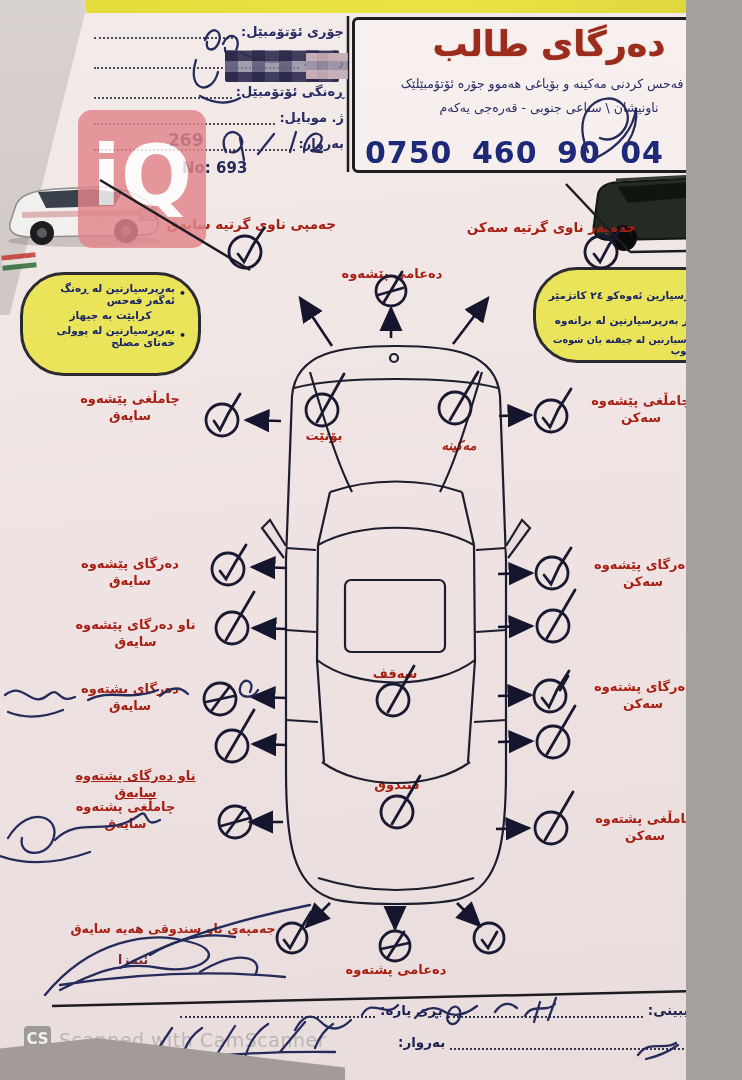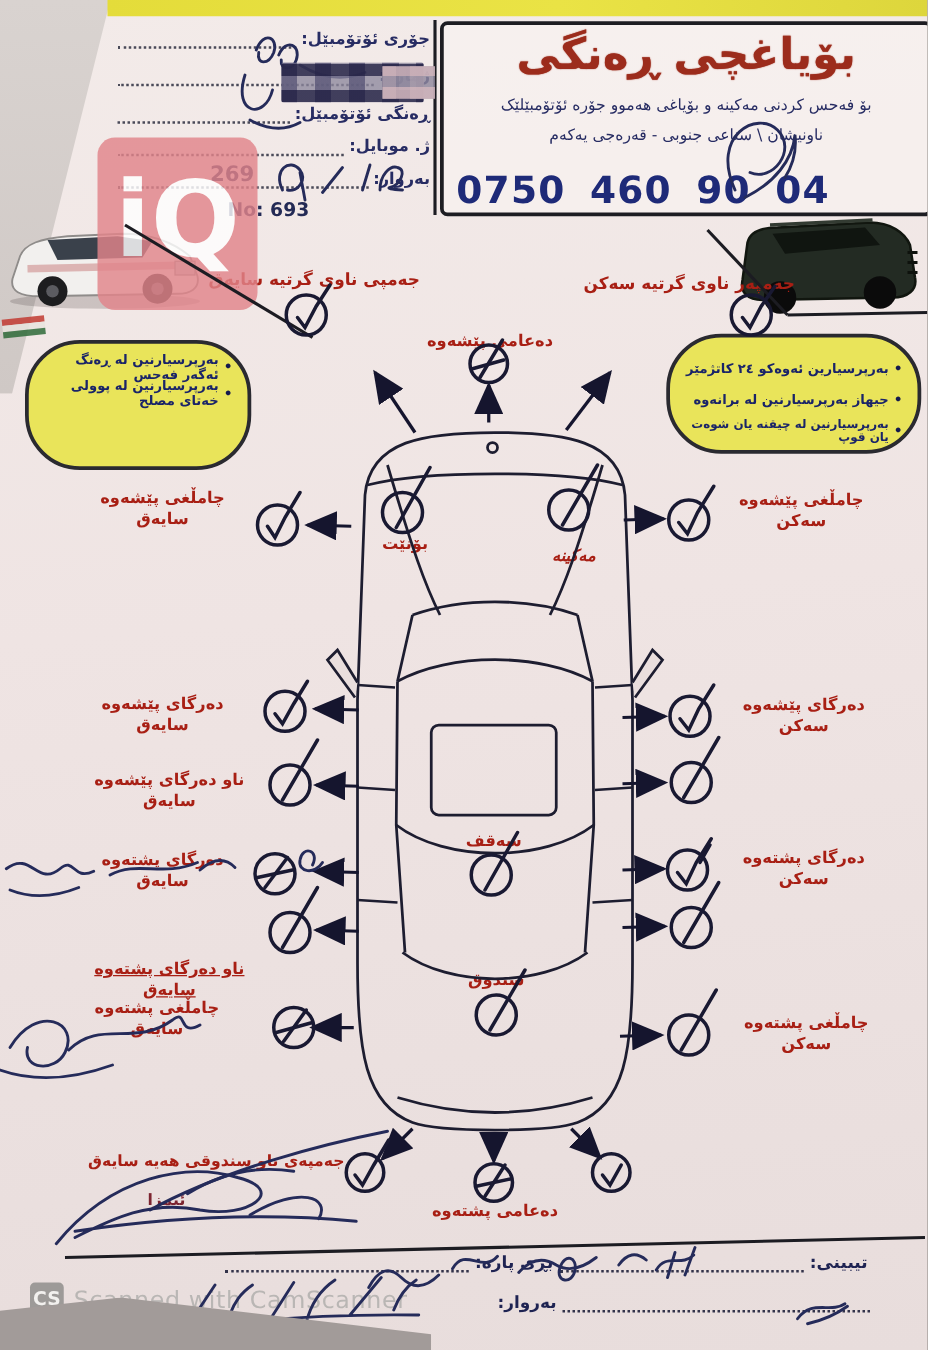--- a/index.html
+++ b/index.html
@@ -1,16 +1,16 @@
 <!DOCTYPE html>
 <html><head>
 <meta charset="utf-8">
 <style>
   html,body{margin:0;padding:0;background:#a6a09d;font-family:"DejaVu Sans",sans-serif;}
-  #paper{position:relative;width:742px;height:1080px;overflow:hidden;
+  #paper{position:relative;width:686px;height:1080px;overflow:hidden;
          background:linear-gradient(175deg,#f3ebe9 0%,#efe4e3 45%,#e8dddc 100%);}
   .abs{position:absolute;}
   
   .corner-tl{left:0;top:0;width:96px;height:315px;background:linear-gradient(#d9d3d0,#cfc8c5);
              clip-path:polygon(0 0,92% 0,10% 100%,0 100%);z-index:1;}
   .corner-bl{left:0;top:1038px;width:345px;height:42px;background:#a29b99;
              clip-path:polygon(0 25%,28% 0,100% 70%,100% 100%,0 100%);z-index:8;}
   .yellow-strip{left:86px;top:0;width:656px;height:13px;background:linear-gradient(90deg,#e4dc3a,#eae345 55%,#ddd63c);z-index:2;}
   
   .field-row{position:absolute;display:flex;direction:rtl;align-items:flex-end;gap:4px;
@@ -84,21 +84,21 @@
   <div class="field-row" style="left:94px;top:136px;width:250px;">
     <span>بەروار:</span>
     <span class="dots"></span>
   </div>
   <div class="printed" style="left:168px;top:130px;font-size:17px;">269</div>
   <div class="printed" style="left:182px;top:159px;font-size:15px;">No: 693</div>
   <div class="mosaic"></div>
   <div class="mosaic2"></div>
 
   <div class="abs biz-box">
-    <div class="biz-title">بۆیاغچی ڕەنگی</div>
+    <div class="biz-title">دەرگای طالب</div>
     <div class="biz-line" style="top:56px;">بۆ فەحس کردنی مەکینە و بۆیاغی هەموو جۆرە ئۆتۆمبێلێک</div>
     <div class="biz-line" style="top:80px;">ناونیشان \ سناعی جنوبی - قەرەجی یەکەم</div>
     <div class="biz-phone">0750 460 90 04</div>
   </div>
 
   <div class="photo" style="left:2px;top:165px;">
     <svg width="164" height="84" viewBox="0 0 164 84">
       <ellipse cx="82" cy="76" rx="76" ry="6" fill="rgba(90,80,80,.25)"></ellipse>
       <path d="M8,58 L14,40 C18,30 30,26 52,24 L96,22 C120,22 138,30 150,40 L156,56 C158,66 150,70 140,70 L30,72 C14,72 6,68 8,58 Z" fill="#f2f0ee" stroke="#8f8c8a" stroke-width="1.5"></path>
       <path d="M36,27 L92,24 L120,28 L112,41 L44,43 Z" fill="#3a414b"></path>
@@ -125,20 +125,23 @@
   <div class="flag">
     <div style="background:#c23b32;"></div>
     <div style="background:#e8e4de;"></div>
     <div style="background:#2f6b3a;"></div>
   </div>
 
   <div class="oval" style="left:20px;top:272px;width:181px;height:104px;border-radius:44px;font-size:10.5px;">
     <div class="nline" style="height:21px;">
       <span class="blt">•</span>
       <span>بەرپرسیارنین لە ڕەنگ ئەگەر فەحس</span>
+    </div>
+    <div class="nline" style="height:21px;justify-content:center;">
+      <span>کرابێت بە جیهاز</span>
     </div>
     <div class="nline" style="height:21px;">
       <span class="blt">•</span>
       <span>بەرپرسیارنین لە پوولی خەتای مصلح</span>
     </div>
   </div>
   <div class="oval" style="left:533px;top:267px;width:204px;height:96px;border-radius:44px;font-size:10.5px;padding-top:12px;">
     <div class="nline" style="height:25px;">
       <span class="blt">•</span>
       <span>بەرپرسیارین ئەوەکو ٢٤ کاتژمێر</span>

